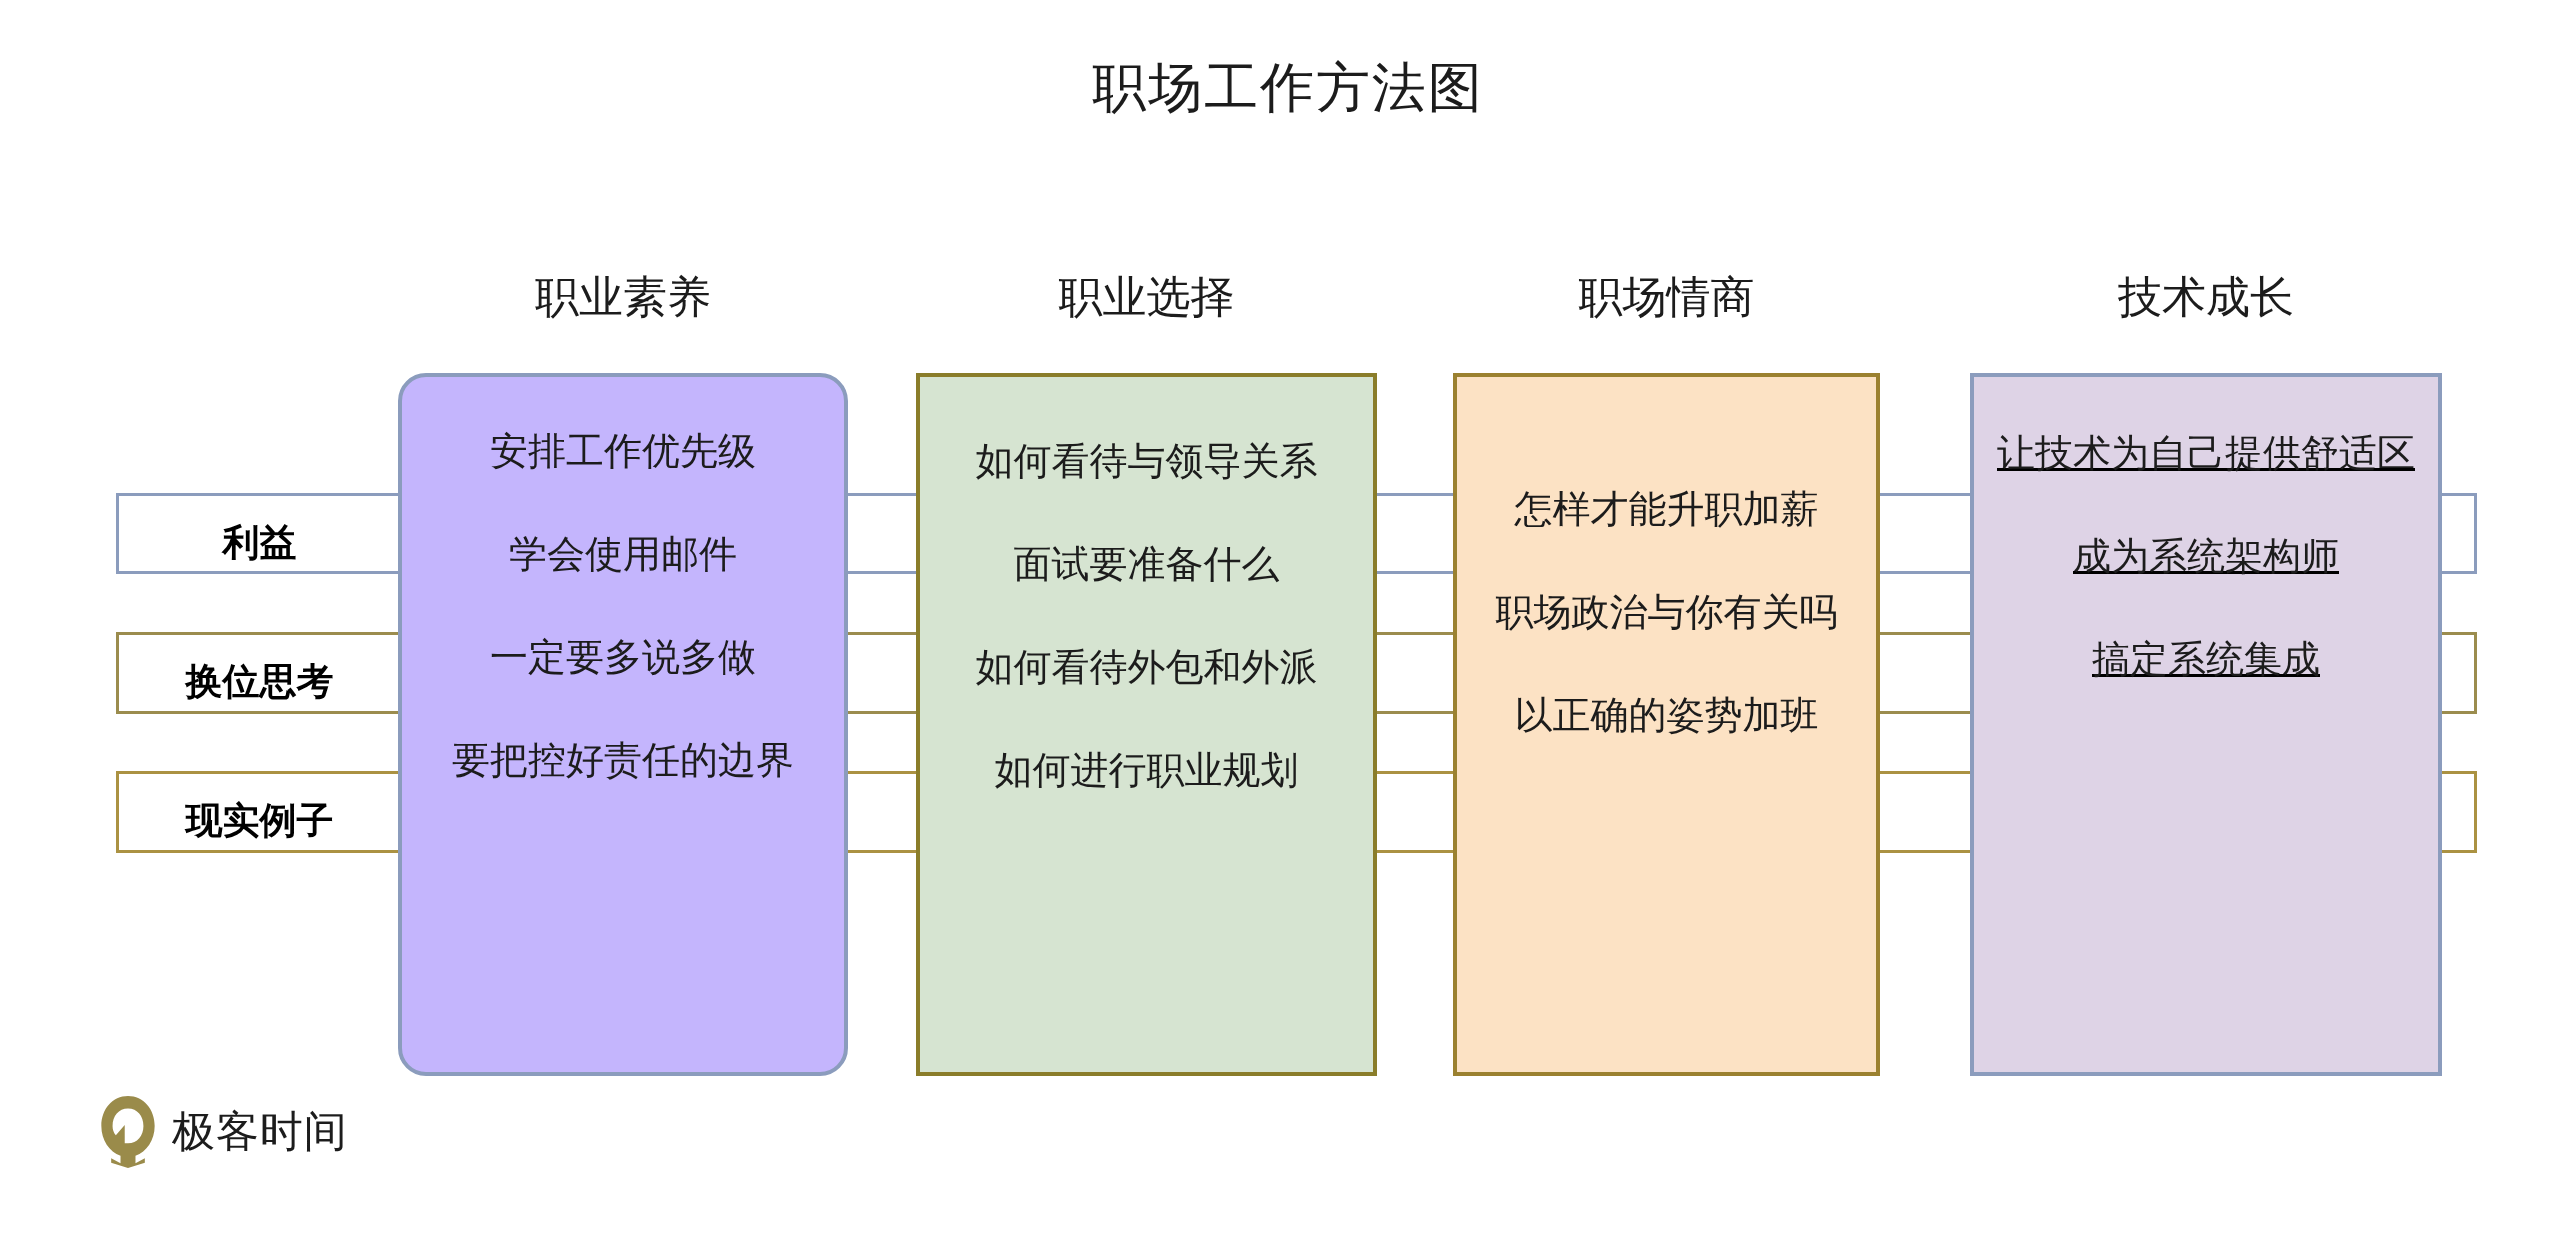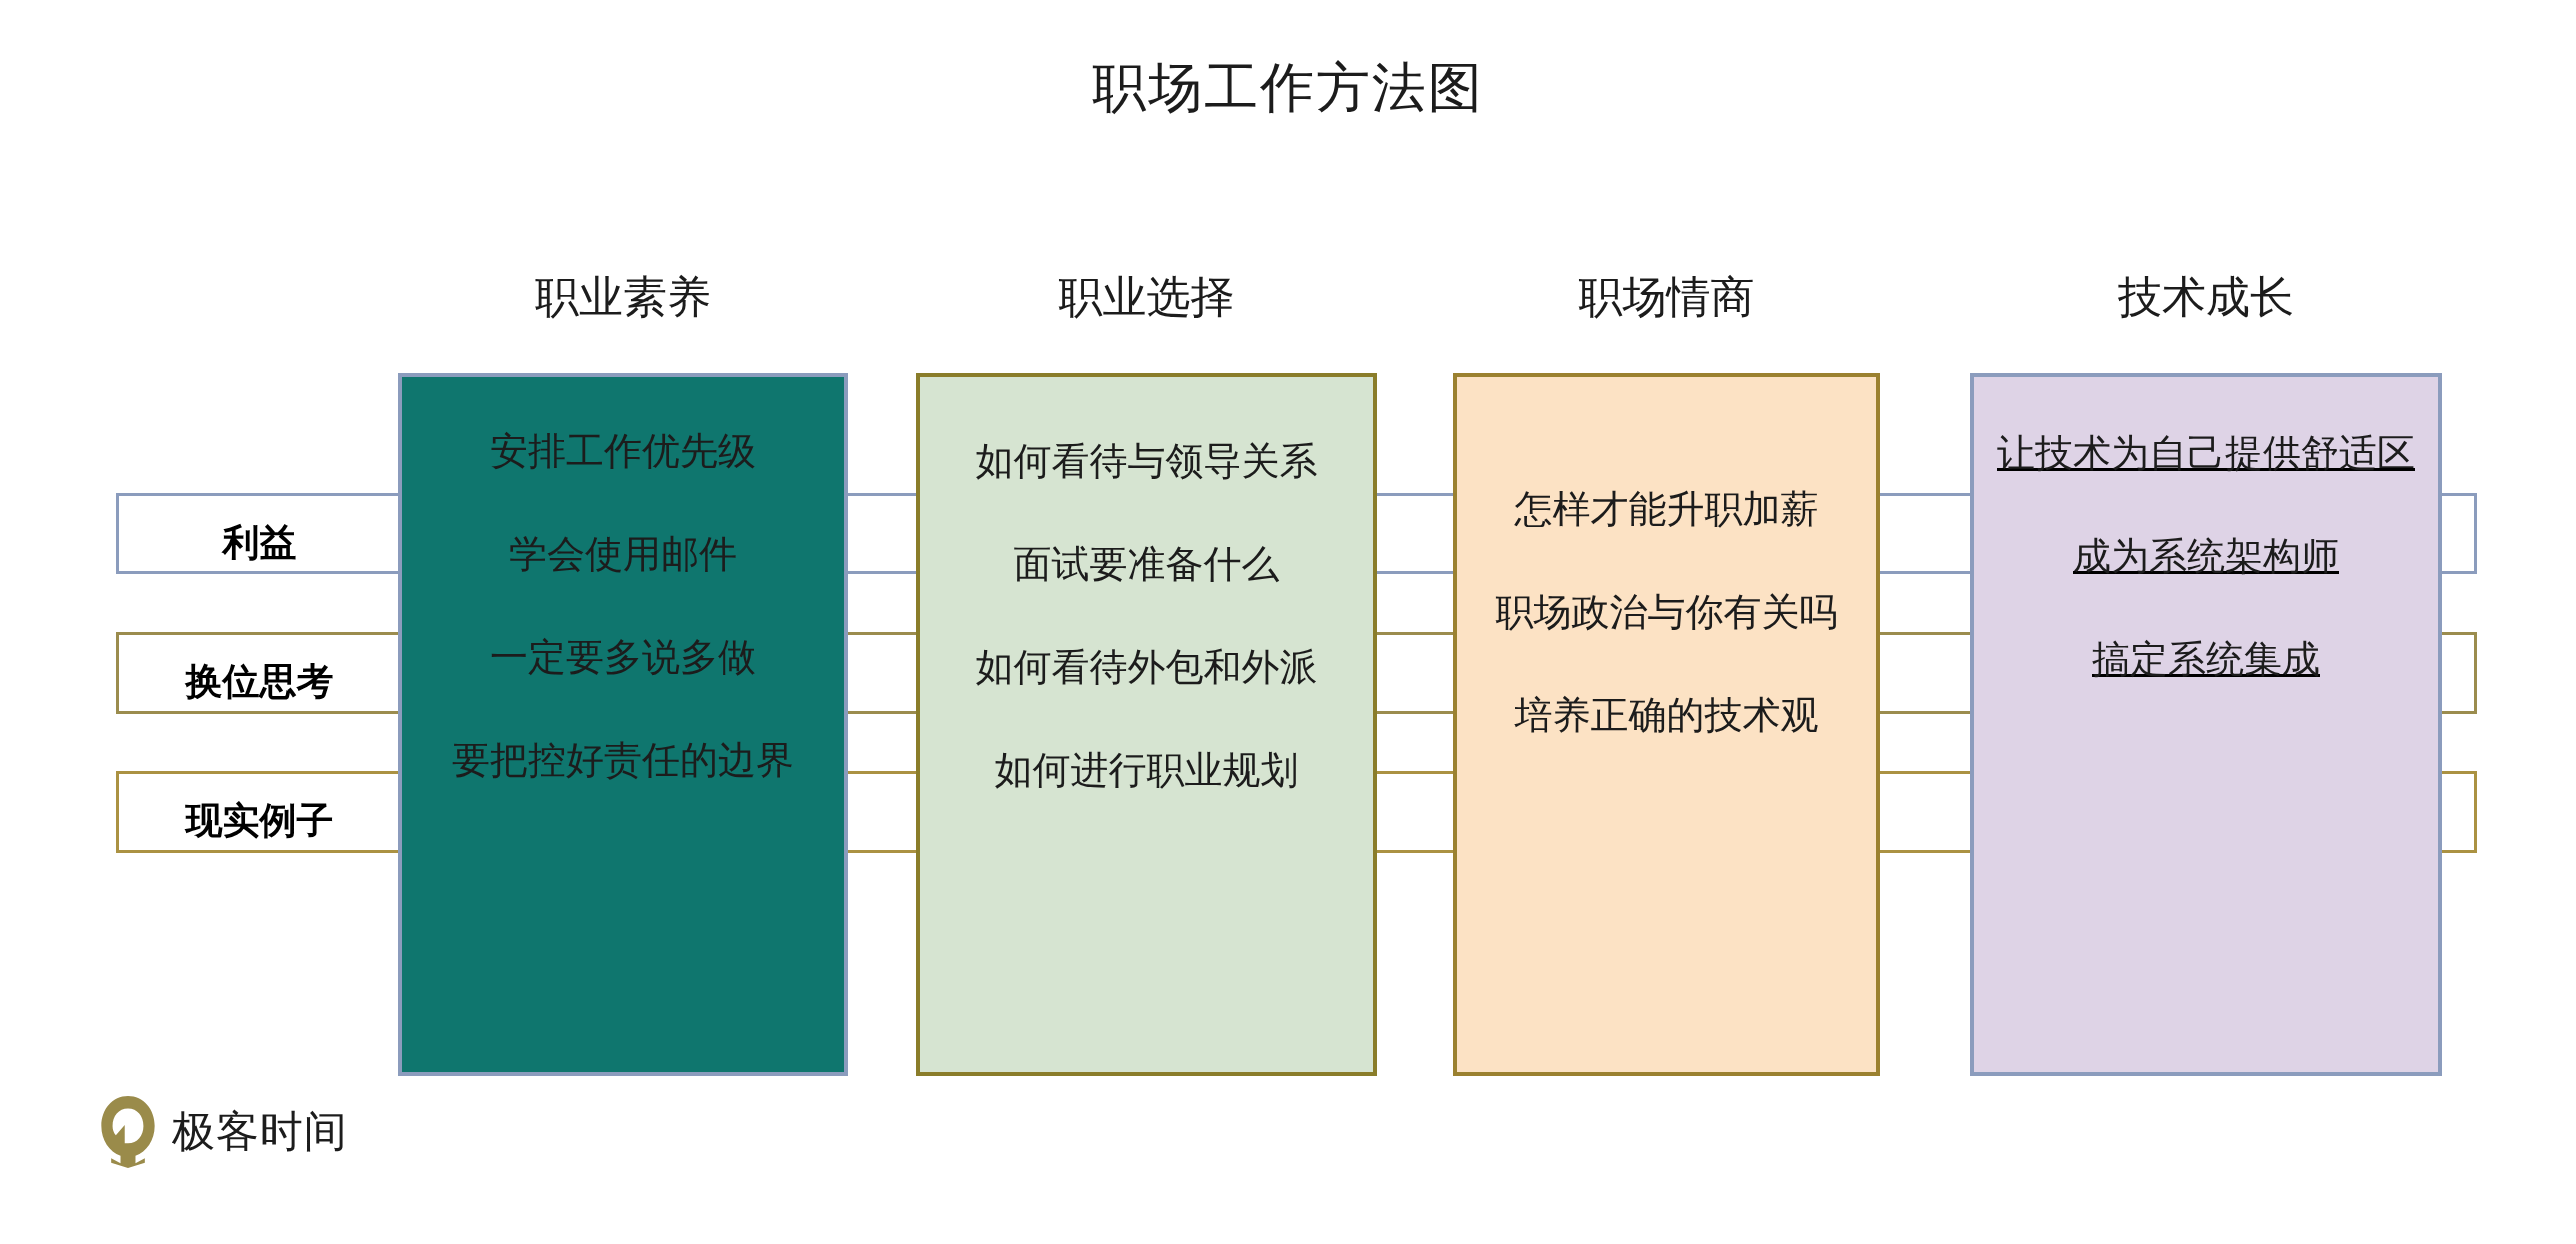--- a/index.html
+++ b/index.html
@@ -154,41 +154,41 @@
     </div>
 
   <div id="col-headers">
       <div class="col-header" style="left: 398px; width: 450px;">职业素养</div>
       <div class="col-header" style="left: 916px; width: 461px; text-align: center;">职业选择</div>
       <div class="col-header" style="left: 1453px; width: 427px;">职场情商</div>
       <div class="col-header" style="left: 1970px; width: 472px;">技术成长</div>
     </div>
 
   <div id="col-blocks">
-      <div class="col-block" style="left: 398px; width: 450px; background: #0f766e; border-color: rgb(139, 156, 189);">
+      <div class="col-block" style="left: 398px; width: 450px; background: #c4b5fd; border-color: rgb(139, 156, 189); border-radius: 28px;">
         <div class="col-items" style="margin-top: 52px; gap: 58px;">
           <div class="col-item">安排工作优先级</div>
           <div class="col-item">学会使用邮件</div>
           <div class="col-item">一定要多说多做</div>
           <div class="col-item">要把控好责任的边界</div>
         </div>
       </div>
       <div class="col-block" style="left: 916px; width: 461px; background: rgb(214, 228, 209); border-color: rgb(138, 125, 42);">
         <div class="col-items" style="margin-top: 62px; gap: 58px;">
           <div class="col-item">如何看待与领导关系</div>
           <div class="col-item">面试要准备什么</div>
           <div class="col-item">如何看待外包和外派</div>
           <div class="col-item">如何进行职业规划</div>
         </div>
       </div>
       <div class="col-block" style="left: 1453px; width: 427px; background: rgb(252, 226, 196); border-color: rgb(155, 129, 48);">
         <div class="col-items" style="margin-top: 110px; gap: 58px;">
           <div class="col-item">怎样才能升职加薪</div>
           <div class="col-item">职场政治与你有关吗</div>
-          <div class="col-item">培养正确的技术观</div>
+          <div class="col-item">以正确的姿势加班</div>
         </div>
       </div>
       <div class="col-block" style="left: 1970px; width: 472px; background: rgb(222, 211, 230); border-color: rgb(139, 156, 189);">
         <div class="col-items" style="margin-top: 54px; gap: 58px; text-decoration: underline;">
           <div class="col-item">让技术为自己提供舒适区</div>
           <div class="col-item">成为系统架构师</div>
           <div class="col-item">搞定系统集成</div>
         </div>
       </div>
     </div>

